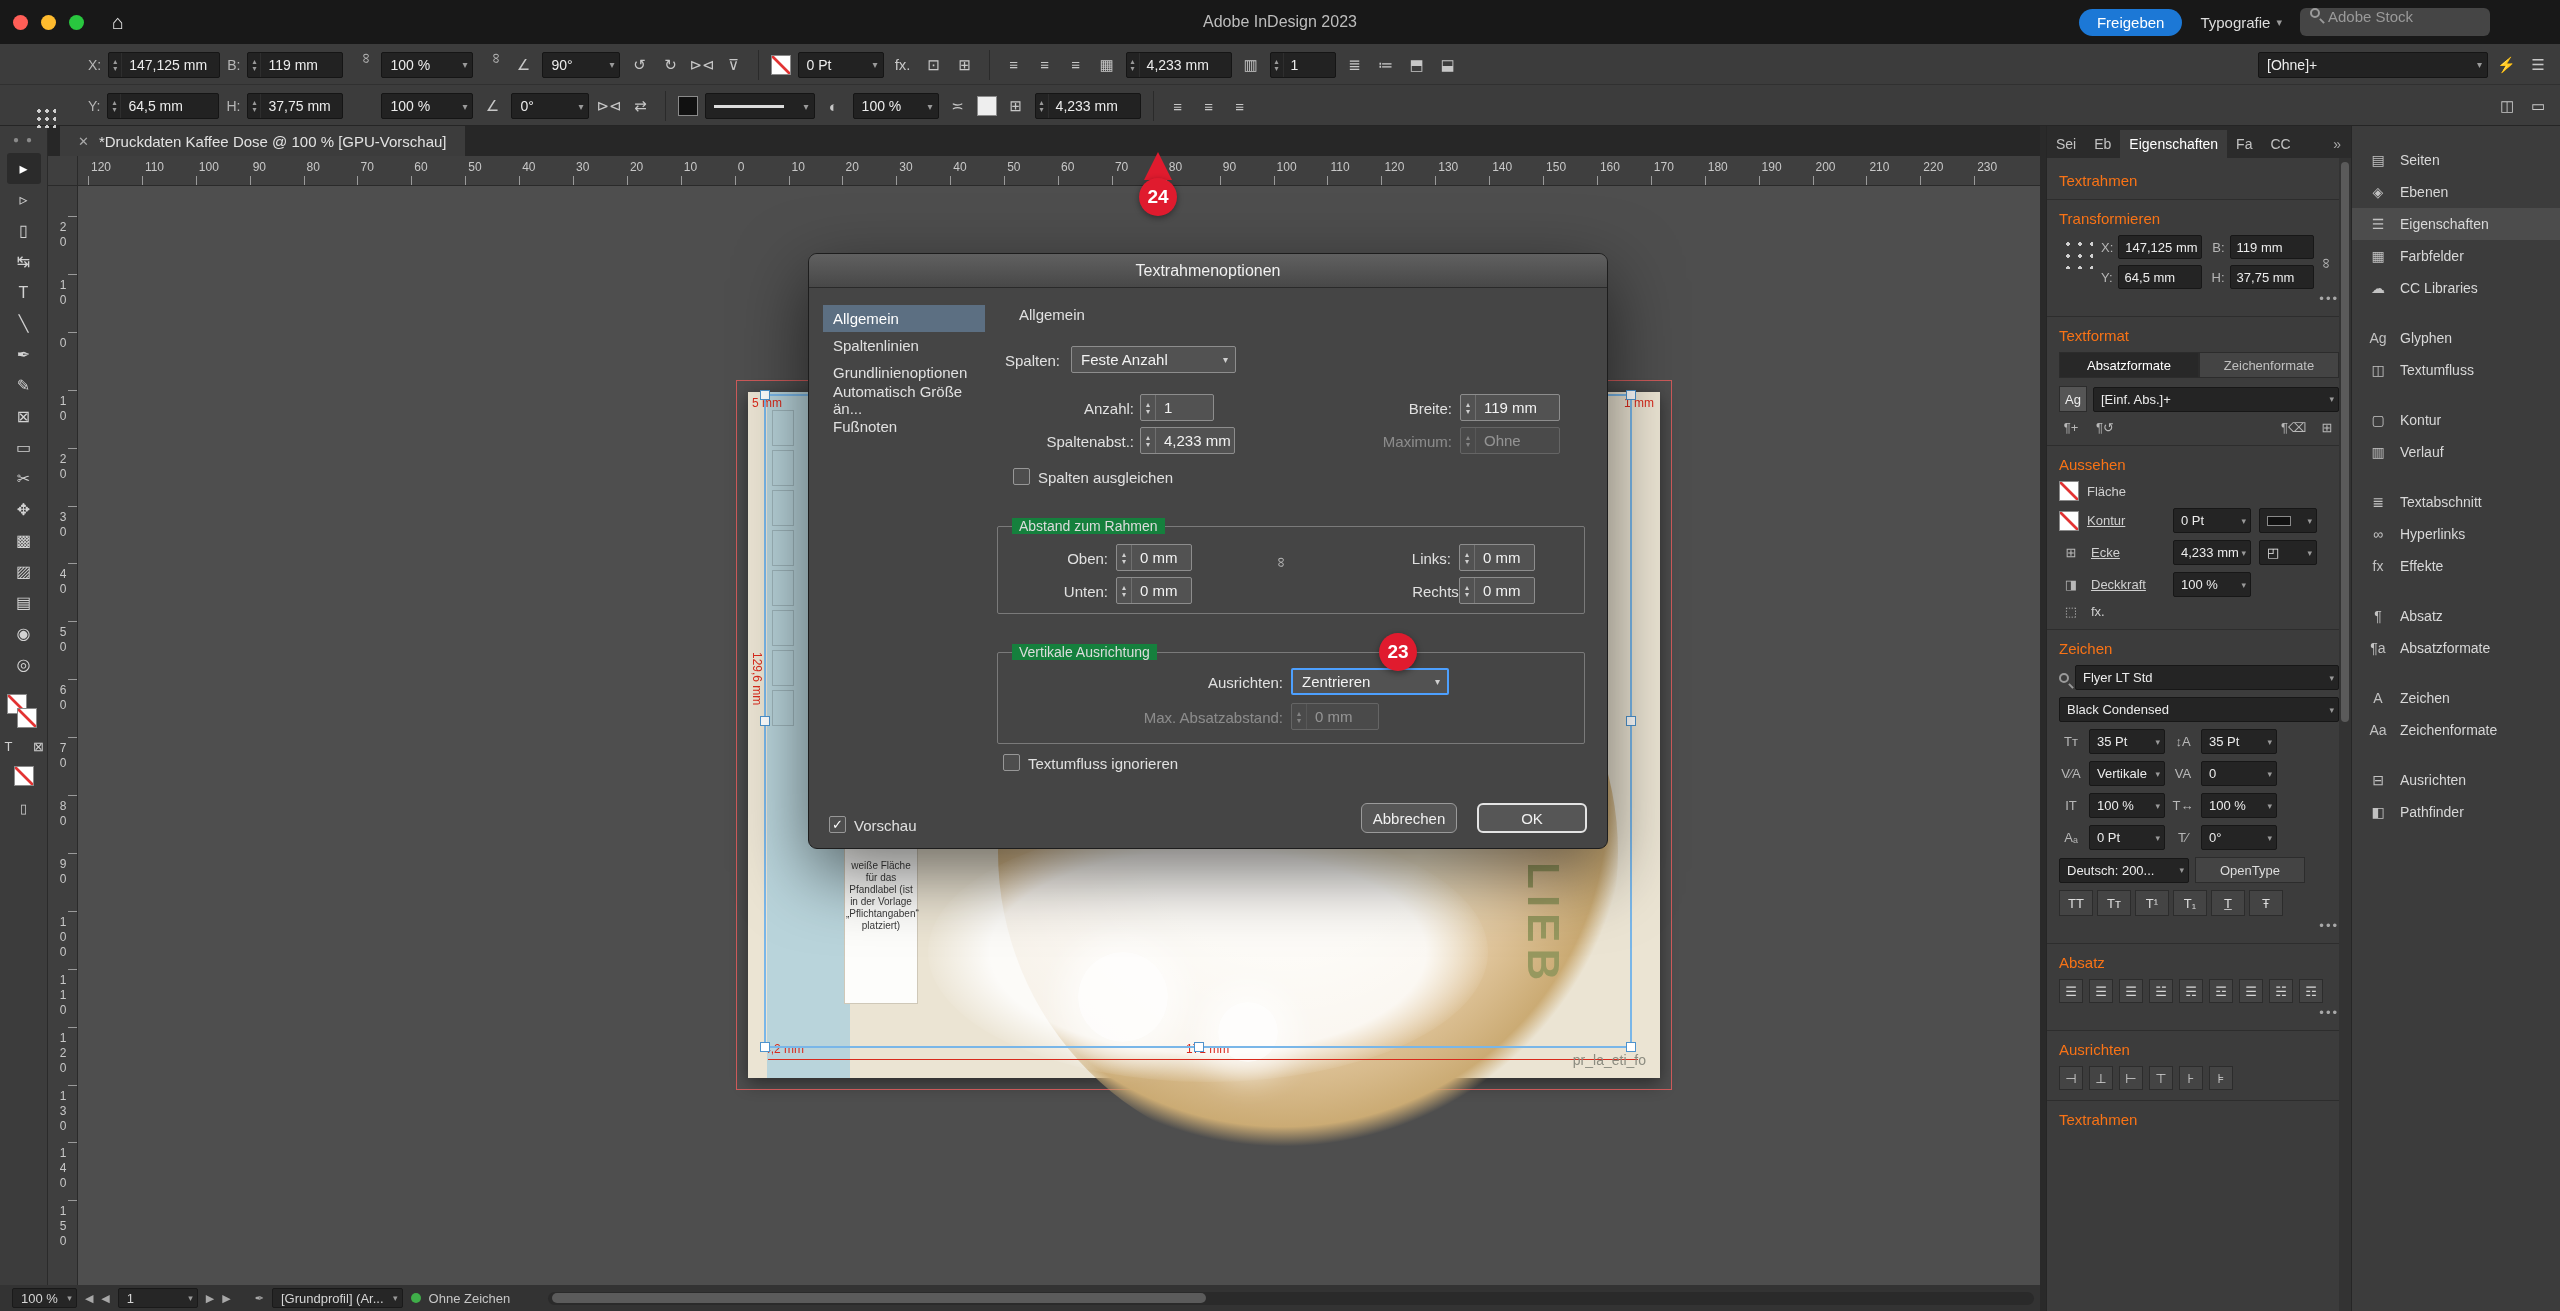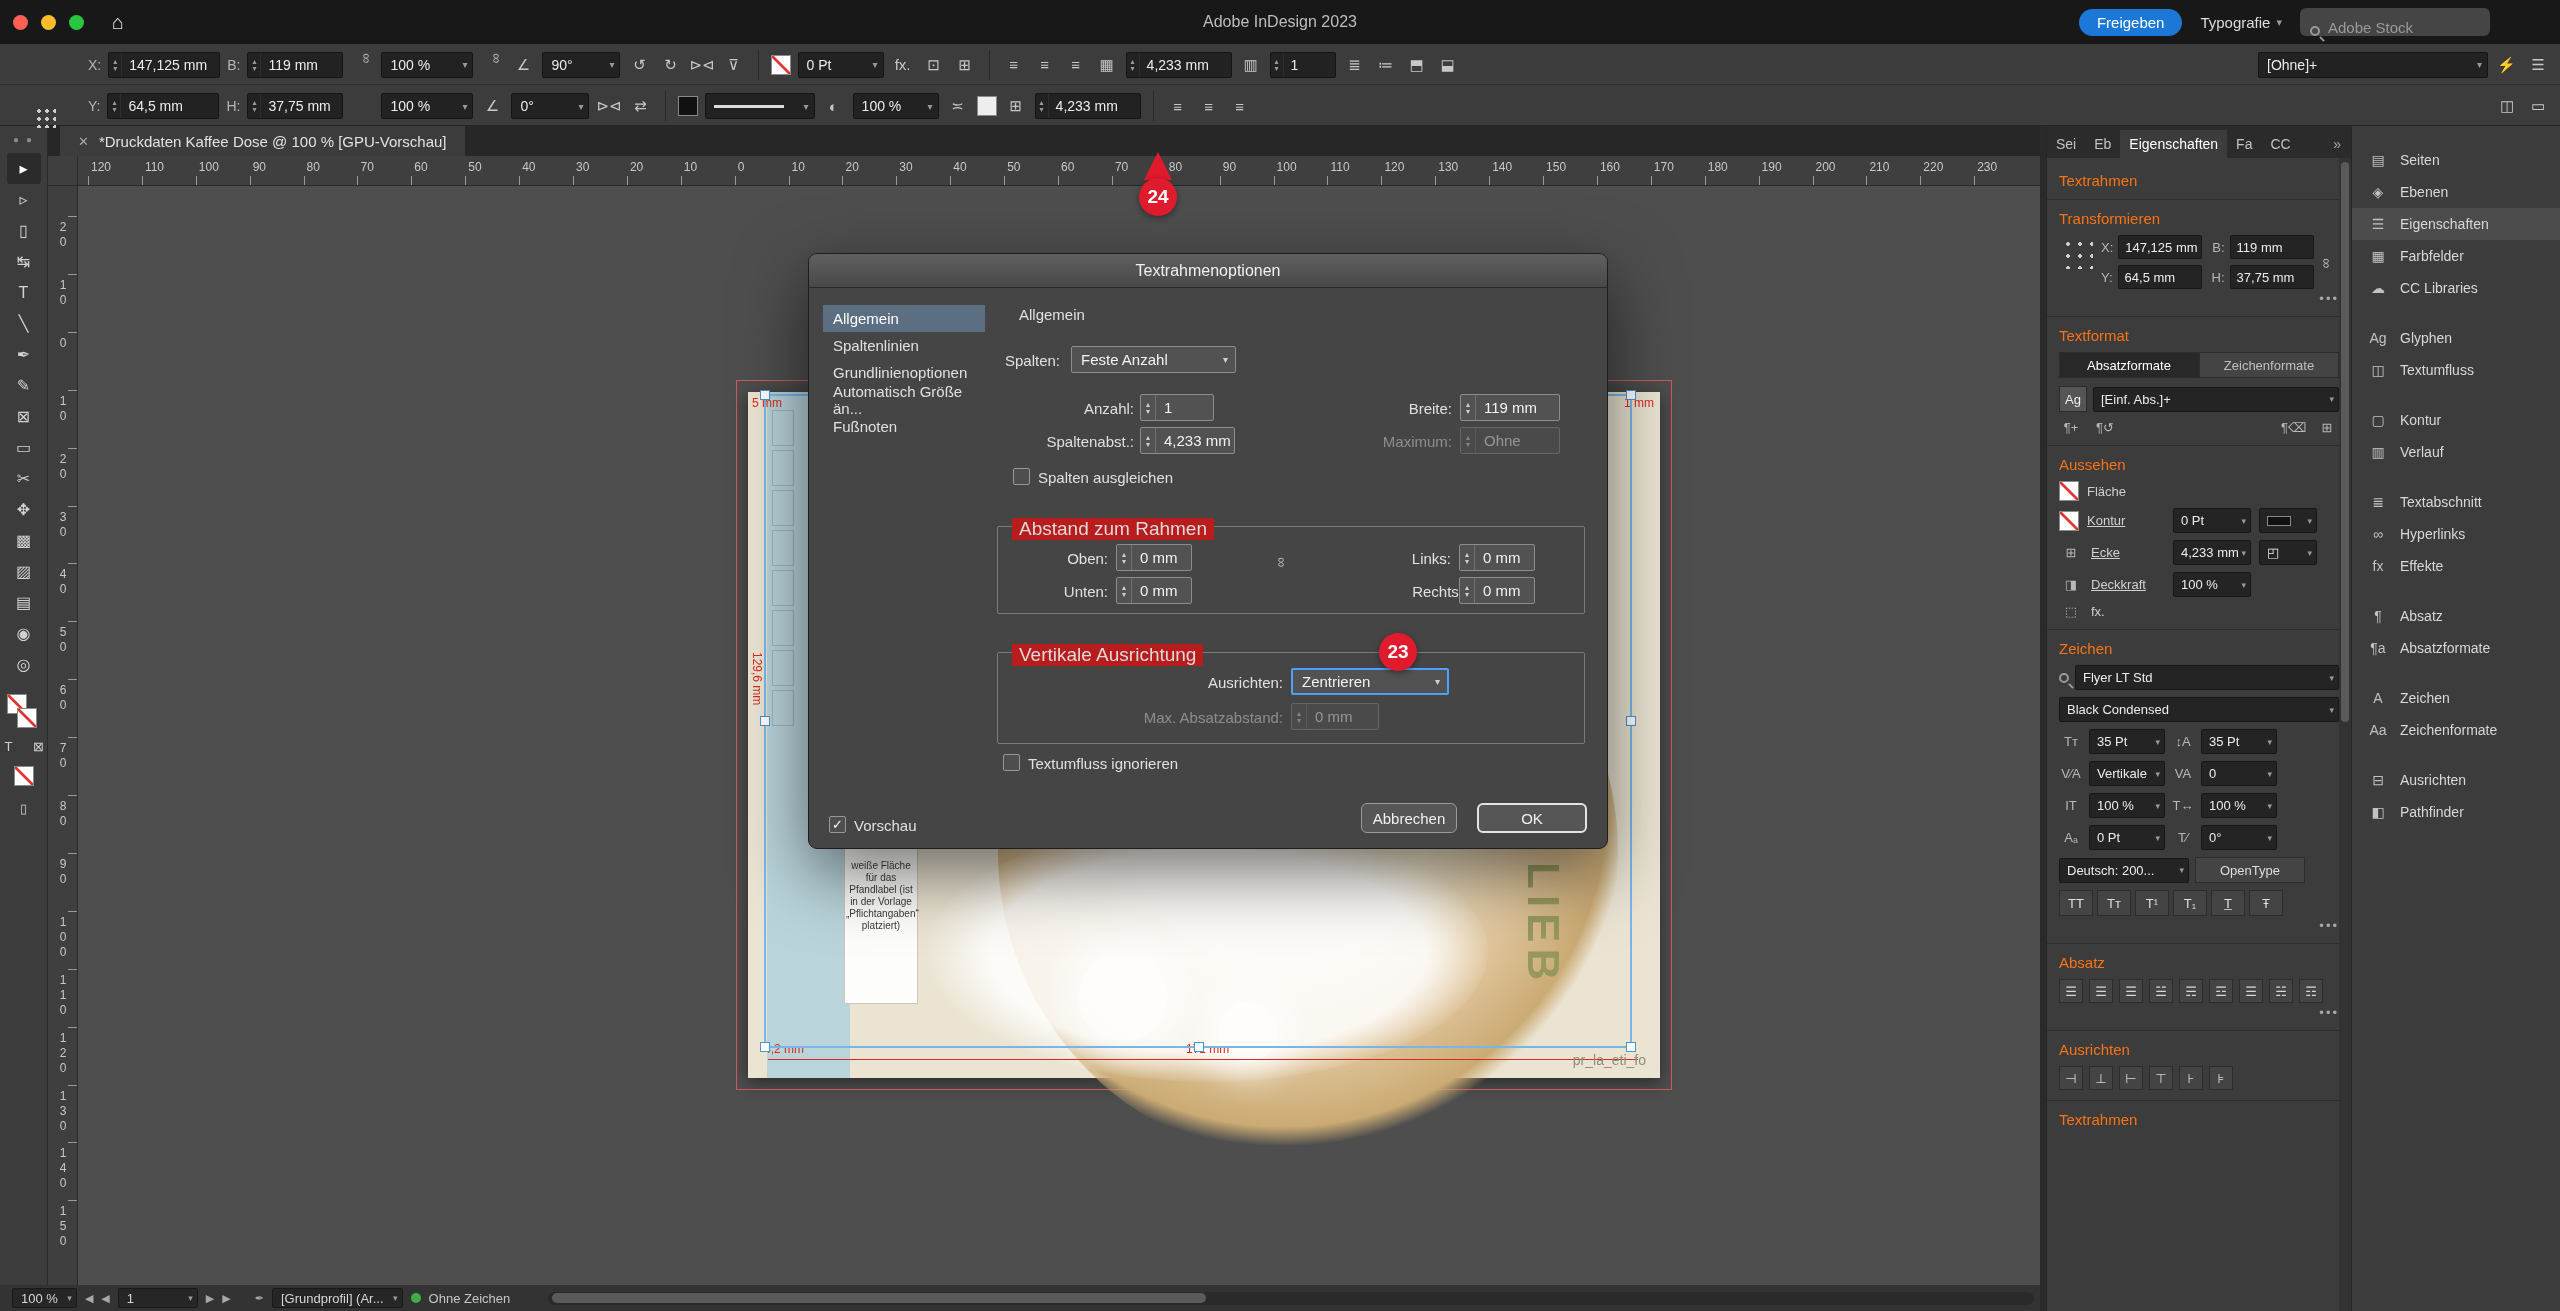--- a/index.html
+++ b/index.html
@@ -8,21 +8,21 @@
 
   
   #menubar { position:absolute; left:0; top:0; width:2560px; height:44px; background:#181818;
     display:flex; align-items:center; color:#c9c9c9; z-index:20; }
   .tl { width:15px; height:15px; border-radius:50%; margin-left:13px; }
   #menu-title { position:absolute; left:0; right:0; text-align:center; font-size:16px; color:#bdbdbd; }
   .mb-right { margin-left:auto; display:flex; align-items:center; gap:18px; padding-right:70px; z-index:2; }
   .pill { background:#1c78d6; color:#fff; font-size:15px; padding:5px 18px; border-radius:15px; }
   .ws { display:flex; align-items:center; gap:6px; font-size:15px; color:#ddd; }
   .ws::after { content:"▾"; font-size:11px; color:#9a9a9a; }
-  .stock { display:flex; align-items:flex-end; gap:8px; background:#454545; border-radius:6px;
+  .stock { display:flex; align-items:flex-start; gap:8px; background:#454545; border-radius:6px;
     height:28px; width:190px; padding:0 10px; color:#9a9a9a; font-size:15px; }
   .mag { width:10px; height:10px; border:2px solid #9a9a9a; border-radius:50%; position:relative; flex:none; }
   .mag::after { content:""; position:absolute; width:2px; height:6px; background:#9a9a9a;
     transform:rotate(-45deg); left:9px; top:8px; }
   .home-g { font-size:20px; color:#e4e4e4; margin-left:28px; z-index:2; }
 
   
   #controlbar { position:absolute; left:0; top:44px; width:2560px; height:82px; background:#3c3c3c;
     border-bottom:1px solid #252525; z-index:19; }
   .crow { position:absolute; left:0; width:2560px; height:40px; display:flex; align-items:center;
@@ -187,22 +187,22 @@
   .dlg-st { width:15px; height:100%; border-right:1px solid #6f6f6f; display:flex; flex-direction:column;
     align-items:center; justify-content:center; color:#d0d0d0; flex:none; }
   .dlg-st::before { content:"▴"; font-size:8px; line-height:7px; }
   .dlg-st::after { content:"▾"; font-size:8px; line-height:7px; }
   .dlg-inp .val { padding:0 8px; white-space:nowrap; overflow:hidden; }
   .dlg-dd { position:absolute; display:flex; align-items:center; height:27px; background:#525252;
     border:1px solid #8d8d8d; border-radius:2px; color:#f2f2f2; font-size:15px; padding:0 24px 0 9px; }
   .dlg-dd::after { content:"▾"; position:absolute; right:7px; font-size:10px; color:#d0d0d0; }
   .dlg-dd.focus { border:2px solid #4da0ff; }
   .group { position:absolute; border:1px solid #7a7a7a; border-radius:2px; }
-  .group-title { position:absolute; top:-9px; left:14px; background:#b91c1c; padding:0 7px;
-    font-size:19px; color:#dcdcdc; white-space:nowrap;text-align:center; }
+  .group-title { position:absolute; top:-9px; left:14px; background:#15803d; padding:0 7px;
+    font-size:14px; color:#dcdcdc; white-space:nowrap;text-align:center; }
   .cb { position:absolute; width:17px; height:17px; background:#4e4e4e; border:1px solid #979797;
     border-radius:2px; color:#fff; font-size:13px; display:flex; align-items:center; justify-content:center; }
   .cb.on::after { content:"✓"; }
   .btn { position:absolute; height:30px; background:#565656; border:1px solid #9a9a9a; border-radius:6px;
     color:#f0f0f0; font-size:15px; display:flex; align-items:center; justify-content:center; }
   .btn.default { border:2px solid #e4e4e4; }
   .chain-g { color:#b9b9b9; display:inline-block; transform:rotate(90deg); font-size:14px; }
 
   
   .badge { position:absolute; width:38px; height:38px; border-radius:50%; background:#e01b2e;

